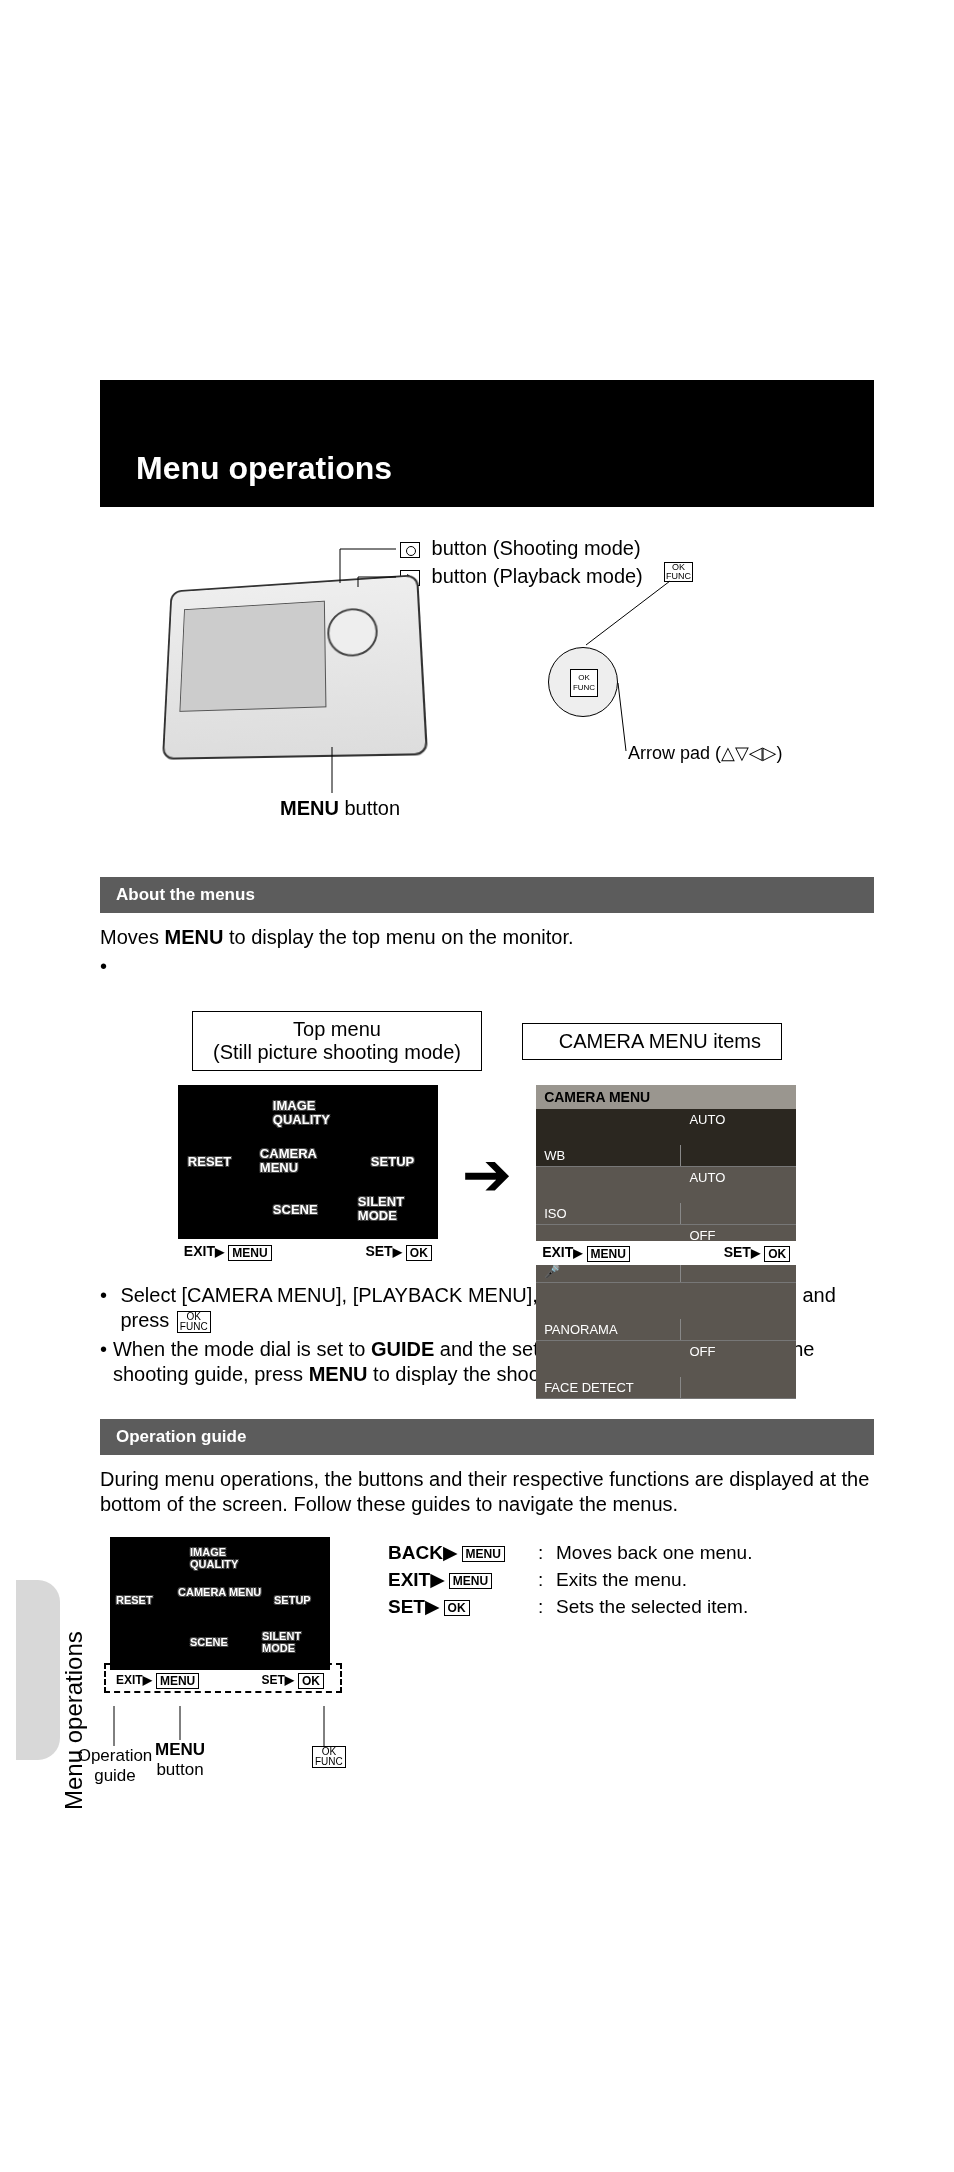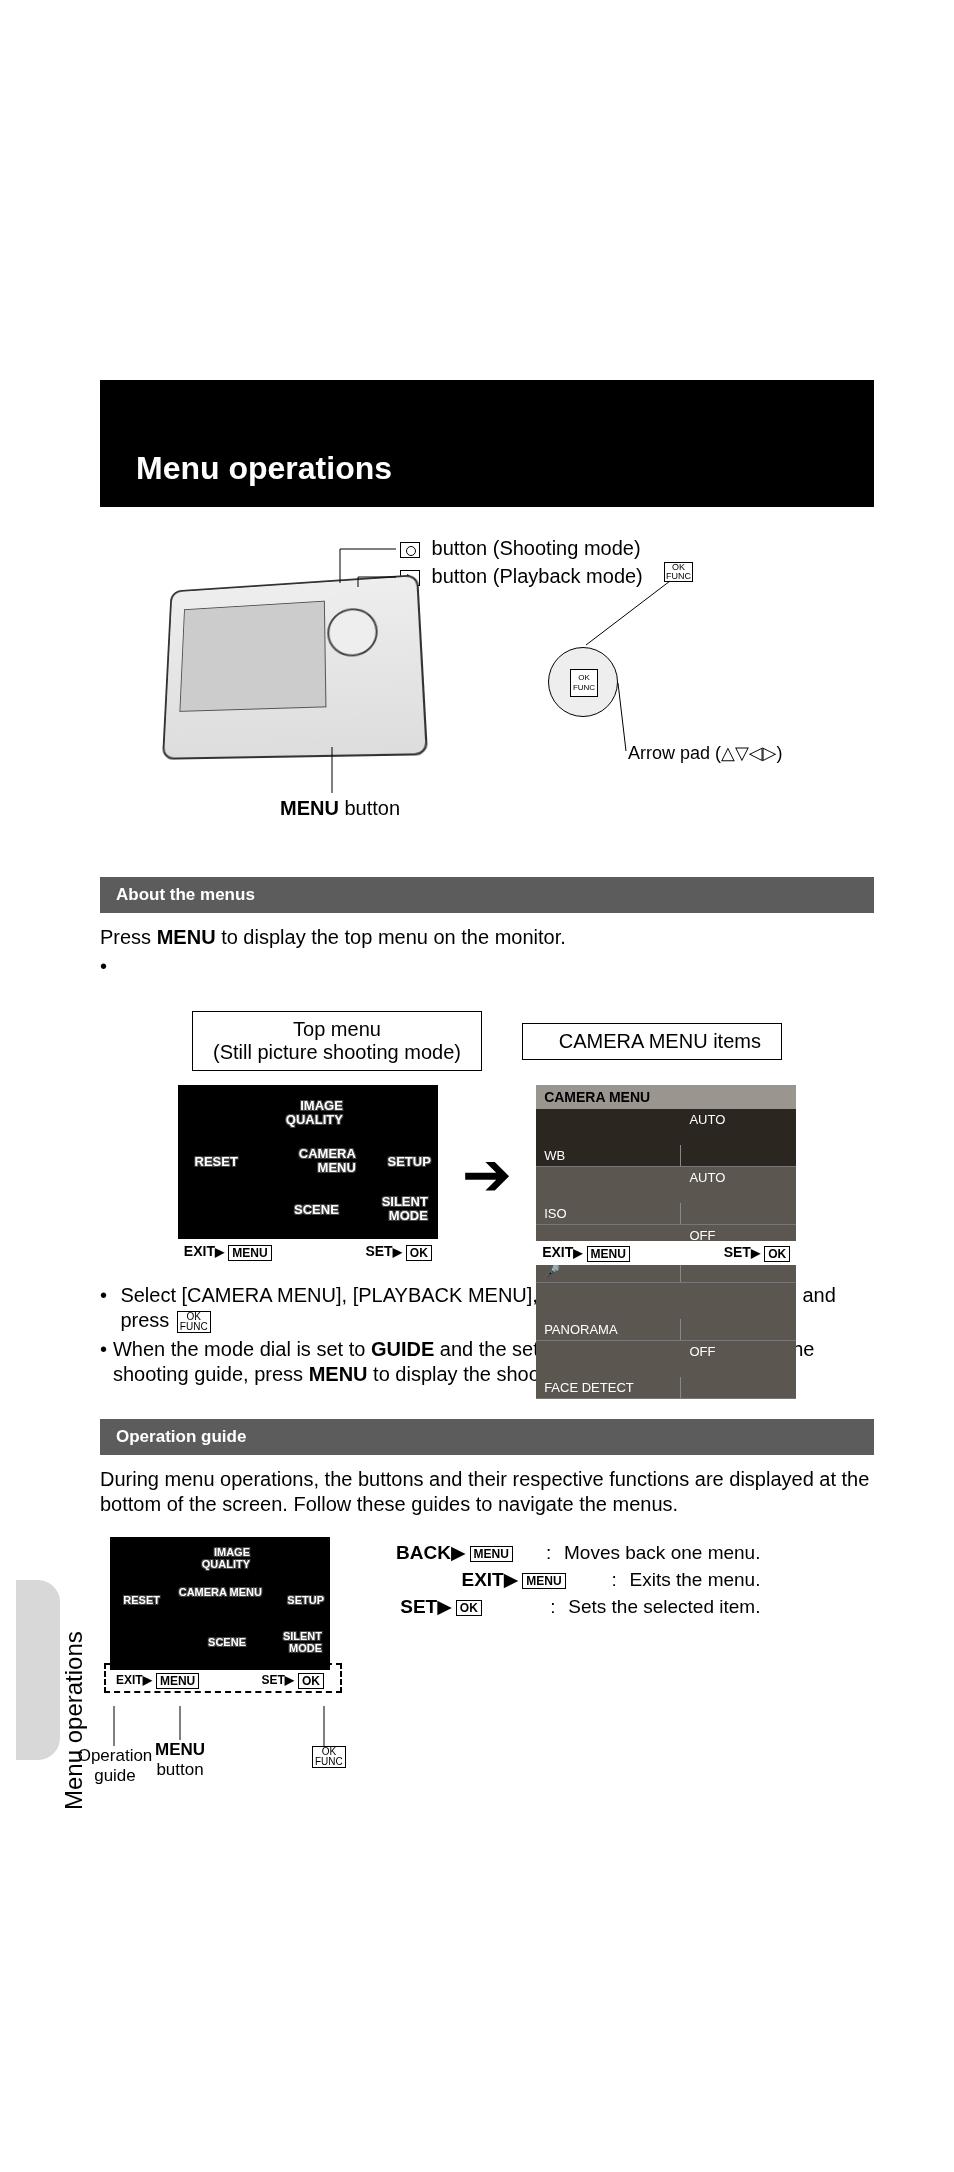--- a/index.html
+++ b/index.html
@@ -98,21 +98,21 @@
 
   .screens-row { display:flex; align-items:center; gap:24px; justify-content:center; margin-bottom:18px;}
   .arrow-right { font-size:60px; line-height:1; }
 
   .lcd-screen {
     width: 260px; height: 180px;
     background:#000; color:#fff; position:relative;
     font-size:13px;
   }
   .lcd-screen.small{ width:220px; height:155px; font-size:11px;}
-  .top-menu-tile { position:absolute; text-align:right; font-weight:bold; text-shadow: -1px -1px 0 #444,1px -1px 0 #444,-1px 1px 0 #444,1px 1px 0 #444; line-height:1.05;}
+  .top-menu-tile { position:absolute; text-align:left; font-weight:bold; text-shadow: -1px -1px 0 #444,1px -1px 0 #444,-1px 1px 0 #444,1px 1px 0 #444; line-height:1.05;}
   .tile-img-q { left:95px; top:14px; width:70px;}
   .tile-reset { left:10px; top:70px; width:50px;}
   .tile-cam { left:82px; top:62px; width:96px;}
   .tile-setup { left:193px; top:70px; width:60px;}
   .tile-scene { left:95px; top:118px; width:66px;}
   .tile-silent { left:180px; top:110px; width:70px;}
   .lcd-footer{
     position:absolute; bottom:0; left:0; right:0; height:26px; background:#fff; color:#000;
     display:flex; justify-content:space-between; align-items:center; padding:0 6px; font-size:14px; font-weight:bold;
   }
@@ -134,21 +134,21 @@
 
   .op-guide-area{ display:flex; gap:50px; margin-top:20px; align-items:flex-start;}
   .op-guide-left{ position:relative; }
   .op-dashed{
     border:2px dashed #000; position:absolute; left:-6px; bottom:-1px; width:238px; height:30px;
     background:transparent; pointer-events:none;
   }
   .op-leads{ margin-top:14px; position:relative; height:80px;}
   .op-leads .lbl{ font-size:17px; position:absolute; }
   .op-guide-right{ font-size:19px; }
-  .op-guide-right .grow{ display:flex; align-items:center; margin:4px 16px;justify-content:flex-end;}
+  .op-guide-right .grow{ display:flex; align-items:center; margin:4px 8px;}
   .op-guide-right .grow .glabel{ width:150px; font-weight:bold;}
   .op-guide-right .grow .colon{ width:18px;}
 
   .side-tab{
     position:absolute; left:16px; top:1200px;
     background:#d8d8d8; width:44px; height:180px;
     border-radius:0 22px 22px 0;
   }
   .side-label{
     position:absolute; left:60px; top:1430px;
@@ -208,21 +208,21 @@
       <line x1="518" y1="146" x2="526" y2="214" stroke="#000" stroke-width="1"></line>
       <line x1="486" y1="108" x2="570" y2="44" stroke="#000" stroke-width="1"></line>
     </svg>
   </div>
 
   <div class="section-bar">
     <span>About the menus</span>
   </div>
 
   <div class="body-text">
-    <span>Press </span><span class="inline-bold">MENU</span><span> to display the top menu on the monitor.</span>
+    <span>Moves </span><span class="inline-bold">MENU</span><span> to display the top menu on the monitor.</span>
   </div>
   <div class="body-text">
     <div class="bullet">
         <span class="dot">•</span>
       </div>
   </div>
 
   <div class="two-boxes">
     <div class="label-box">
       <div>Top menu</div>

